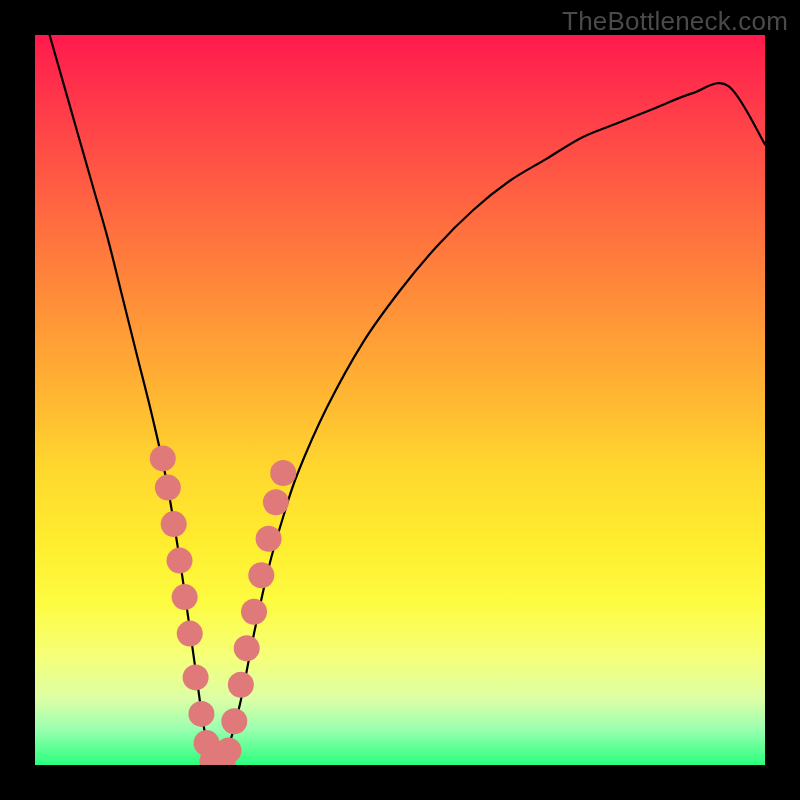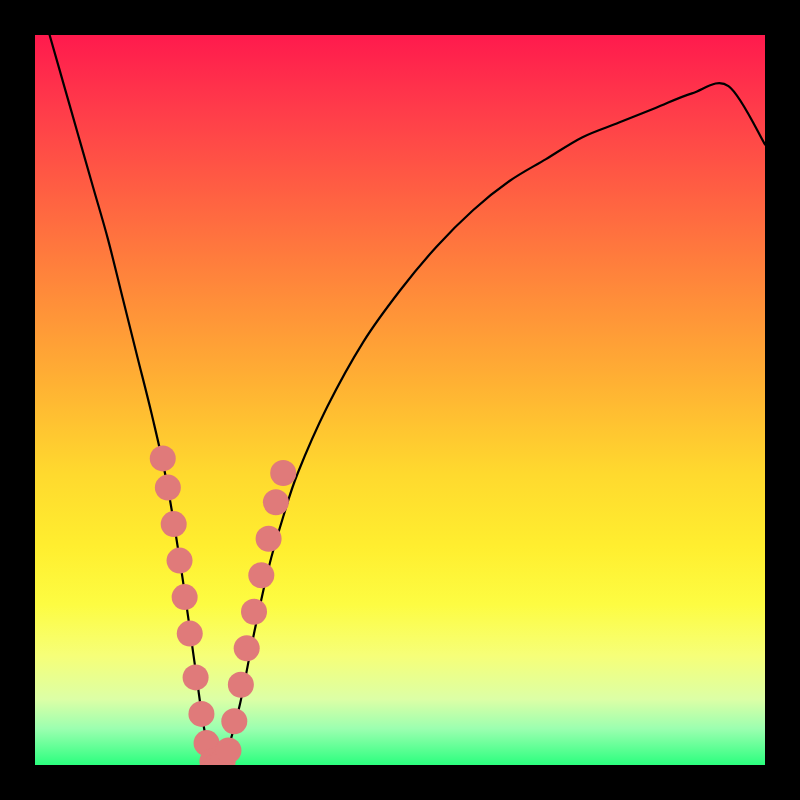--- a/index.html
+++ b/index.html
@@ -55,20 +55,21 @@
     left: 0;
     top: 0;
     width: 730px;
     height: 730px;
   }
 </style>
 </head>
 <body>
 
 <div class="frame">
+  <div class="attribution">TheBottleneck.com</div>
   <div class="plot">
     <svg class="overlay" viewBox="0 0 730 730" preserveAspectRatio="none">
       <path id="curve-path" fill="none" stroke="#000" stroke-width="2.2" stroke-linejoin="round" stroke-linecap="round" d="M 14.6,0 C 17.03333333333333,8.516666666666652 24.333333333333332,34.06666666666656 29.2,51.09999999999991 C 34.06666666666666,68.13333333333325 38.93333333333333,85.1666666666667 43.8,102.20000000000005 C 48.666666666666664,119.23333333333339 53.53333333333333,136.26666666666662 58.4,153.29999999999995 C 63.266666666666666,170.3333333333333 68.13333333333334,186.14999999999998 73,204.39999999999998 C 77.86666666666666,222.64999999999998 82.73333333333332,243.33333333333334 87.6,262.8 C 92.46666666666667,282.26666666666665 97.33333333333334,301.73333333333335 102.2,321.2 C 107.06666666666666,340.66666666666663 111.93333333333334,358.9166666666667 116.8,379.6 C 121.66666666666666,400.28333333333336 126.53333333333333,419.75 131.4,445.3 C 136.26666666666668,470.85 141.13333333333333,501.26666666666665 146,532.9 C 150.86666666666667,564.5333333333333 156.95,609.55 160.6,635.1 C 164.25,660.6500000000001 165.46666666666667,671.6 167.9,686.2 C 170.33333333333334,700.8000000000001 172.76666666666665,715.4000000000001 175.2,722.7 C 177.63333333333333,730 180.06666666666666,730 182.5,730 C 184.93333333333334,730 186.15,732.4333333333334 189.8,722.7 C 193.45000000000002,712.9666666666667 199.53333333333333,692.2833333333333 204.4,671.6 C 209.26666666666668,650.9166666666667 214.13333333333333,621.7166666666667 219,598.6 C 223.86666666666667,575.4833333333333 228.73333333333332,552.3666666666667 233.6,532.9 C 238.46666666666667,513.4333333333333 243.33333333333334,497.6166666666666 248.20000000000002,481.79999999999995 C 253.0666666666667,465.9833333333333 255.5,456.25 262.8,438 C 270.1,419.75 281.05,394.2 292,372.3 C 302.95,350.40000000000003 316.3333333333333,326.0666666666667 328.5,306.6 C 340.6666666666667,287.1333333333333 352.8333333333333,271.31666666666666 365,255.5 C 377.1666666666667,239.68333333333334 389.33333333333337,225.08333333333337 401.50000000000006,211.70000000000005 C 413.66666666666674,198.31666666666672 425.83333333333337,186.15000000000006 438,175.20000000000005 C 450.16666666666663,164.25000000000003 462.33333333333337,154.51666666666668 474.5,146 C 486.66666666666663,137.48333333333332 498.83333333333326,131.4 510.99999999999994,124.10000000000002 C 523.1666666666666,116.80000000000003 535.3333333333334,108.28333333333337 547.5,102.20000000000005 C 559.6666666666666,96.11666666666672 571.8333333333334,92.4666666666667 584,87.60000000000002 C 596.1666666666666,82.73333333333335 608.3333333333334,77.86666666666667 620.5,73 C 632.6666666666666,68.13333333333333 644.8333333333334,62.04999999999999 657,58.39999999999998 C 669.1666666666666,54.749999999999964 681.3333333333334,42.583333333333236 693.5,51.09999999999991 C 705.6666666666666,59.61666666666658 723.9166666666666,99.76666666666665 730,109.5"></path>
       <g id="markers">
           <circle cx="127.74999999999999" cy="423.40000000000003" r="13" fill="#e07a7a"></circle>
           <circle cx="132.85999999999999" cy="452.6" r="13" fill="#e07a7a"></circle>
           <circle cx="138.7" cy="489.1" r="13" fill="#e07a7a"></circle>
           <circle cx="144.54000000000002" cy="525.6" r="13" fill="#e07a7a"></circle>
           <circle cx="149.64999999999998" cy="562.1" r="13" fill="#e07a7a"></circle>
           <circle cx="154.76" cy="598.6" r="13" fill="#e07a7a"></circle>

